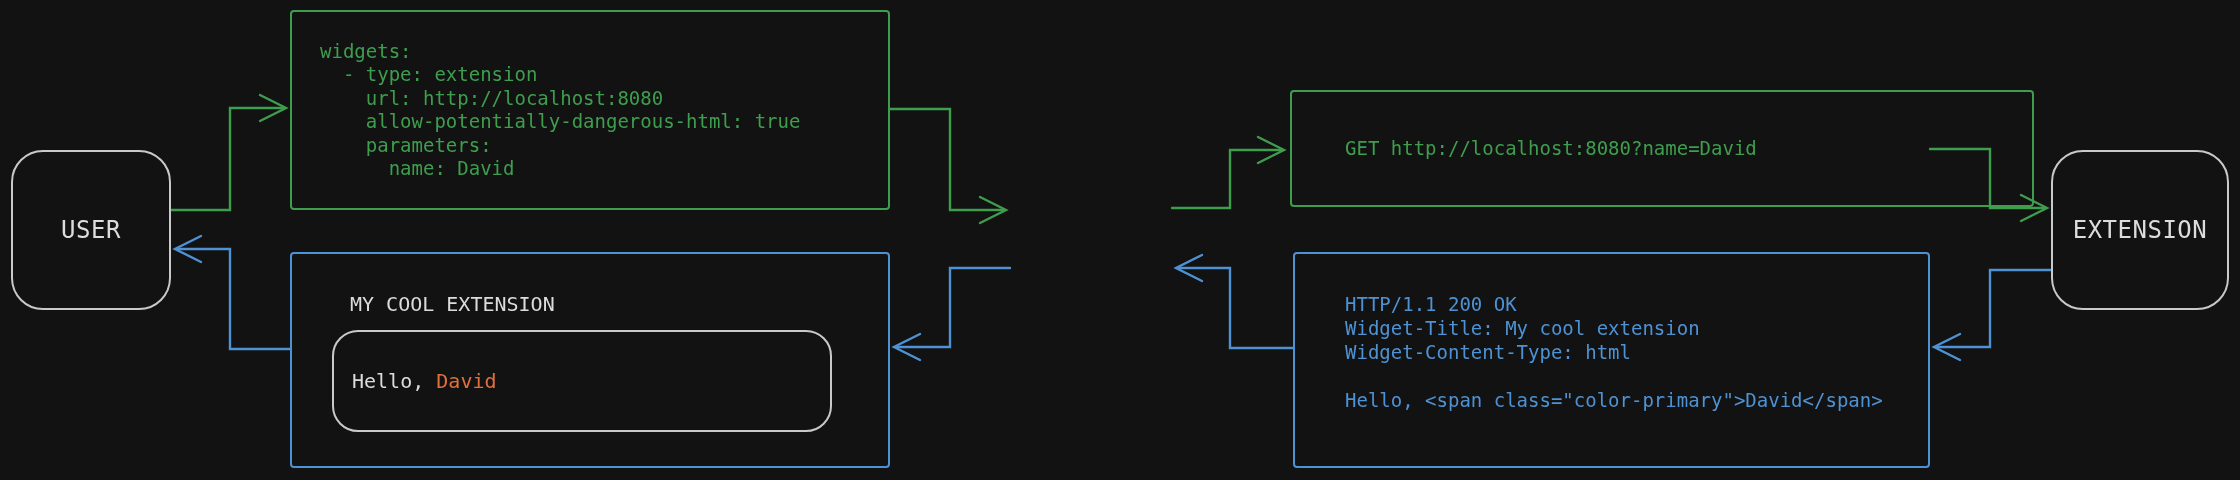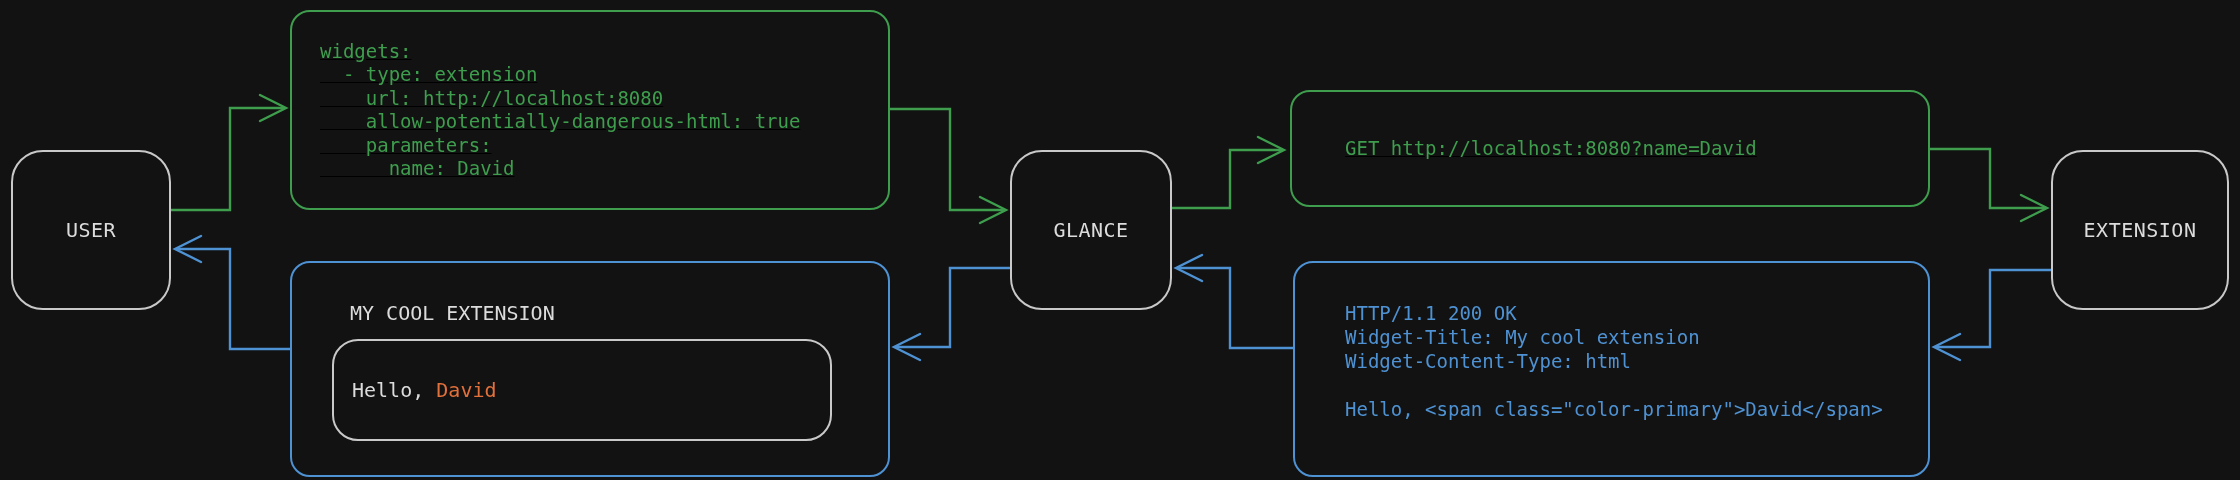--- a/index.html
+++ b/index.html
@@ -16,48 +16,47 @@
     overflow: hidden;
   }
   .node {
     position: absolute;
     border: 2.5px solid var(--gray, #c9c9c9);
     border-radius: 32px;
     display: flex;
     align-items: center;
     justify-content: center;
     color: var(--light, #dcdcdc);
-    font-size: 20px;
+    font-size: 24px;
     letter-spacing: 0.5px;
     box-sizing: border-box;
   }
   .bigbox {
     position: absolute;
-    border-radius: 20px;
+    border-radius: 4px;
     box-sizing: border-box;
-    text-decoration: underline;
   }
   .bigbox.green-border { border: 2.5px solid var(--green, #3e9e4e); }
-  .bigbox.blue-border  { border: 2.5px solid var(--blue, #4e92d3); margin-top: 9px; }
+  .bigbox.blue-border  { border: 2.5px solid var(--blue, #4e92d3); }
   .codetext {
     margin: 0;
     white-space: pre;
     font-family: "DejaVu Sans Mono", "Liberation Mono", monospace;
     font-size: 19px;
     line-height: 23.5px;
   }
   .green-text { color: var(--green, #3e9e4e); }
   .blue-text  { color: var(--blue, #4e92d3); }
   .config-box {
     left: 290px; top: 10px; width: 600px; height: 200px;
     display: flex; align-items: center;
     padding-left: 28px;
   }
   .request-box {
-    left: 1290px; top: 90px; width: 640px; height: 117px;
+    left: 1290px; top: 90px; width: 744px; height: 117px;
     display: flex; align-items: center;
     padding-left: 53px;
   }
   .response-box {
     left: 1293px; top: 252px; width: 637px; height: 216px; padding-left: 16px;
   }
   .response-box .codetext {
     position: absolute; left: 50px; top: 38px; line-height: 24px;
   }
   .widget-box {
@@ -156,23 +155,20 @@
       name: David</pre>
   </div>
 
   <div class="bigbox blue-border widget-box">
     <div class="widget-title">MY COOL EXTENSION</div>
     <div class="widget-render">
       <div class="greeting"><span>Hello, </span><span class="name">David</span></div>
     </div>
   </div>
 
-  <div class="node" id="glance-node">
-    <span>GLANCE</span>
-  </div>
 
   <div class="bigbox green-border request-box">
     <pre class="codetext green-text">GET http://localhost:8080?name=David</pre>
   </div>
 
   <div class="bigbox blue-border response-box">
     <pre class="codetext blue-text">HTTP/1.1 200 OK
 Widget-Title: My cool extension
 Widget-Content-Type: html
 

